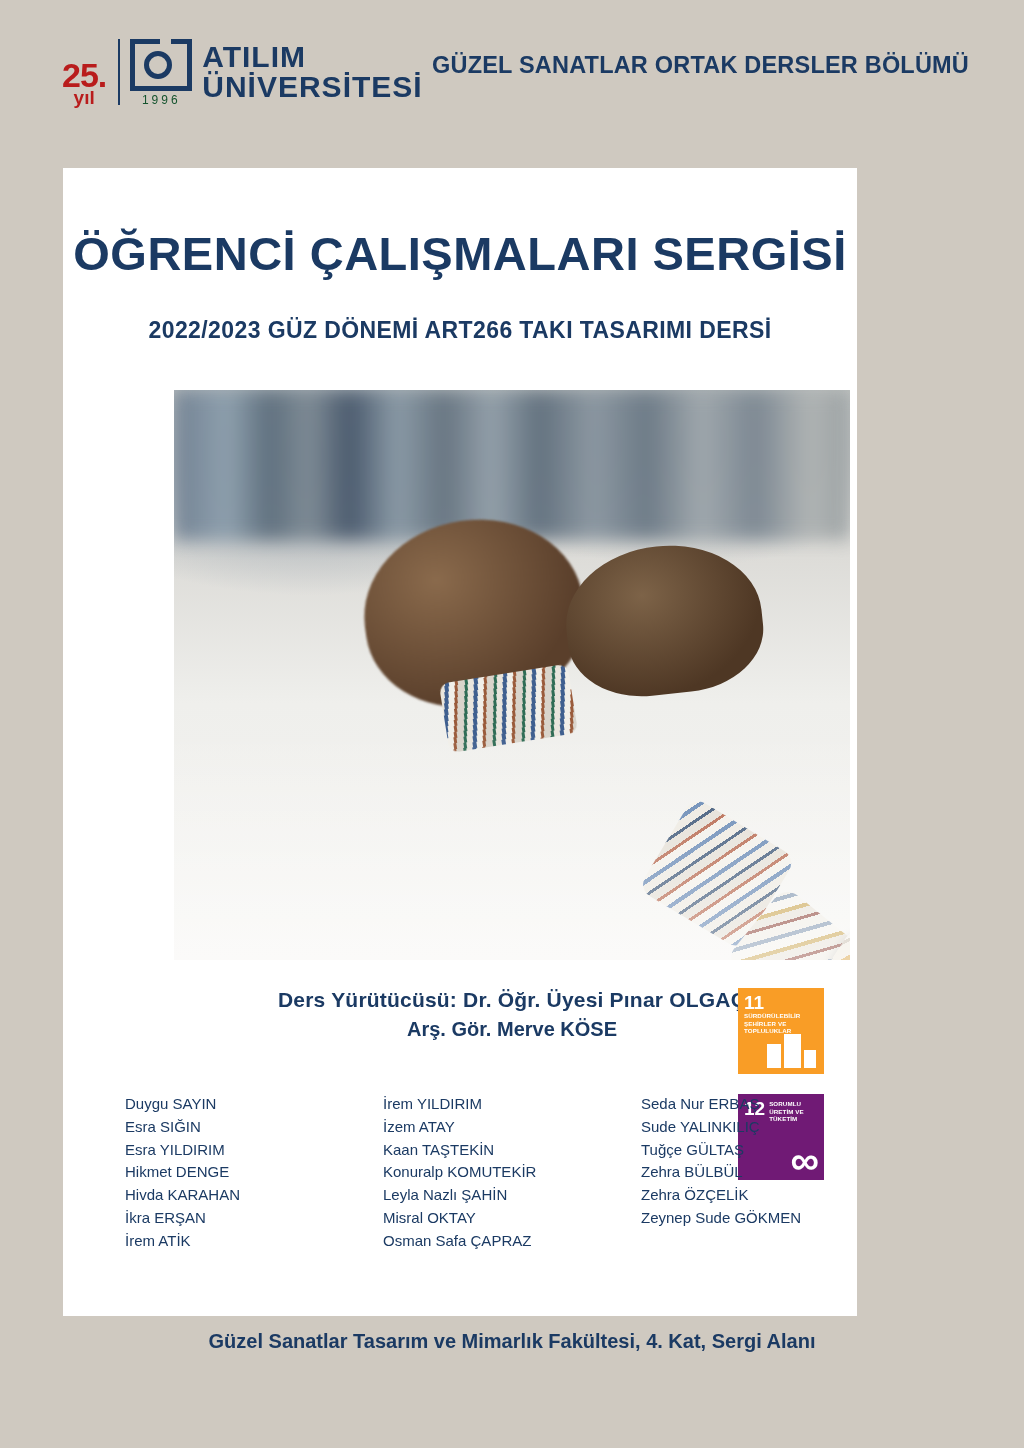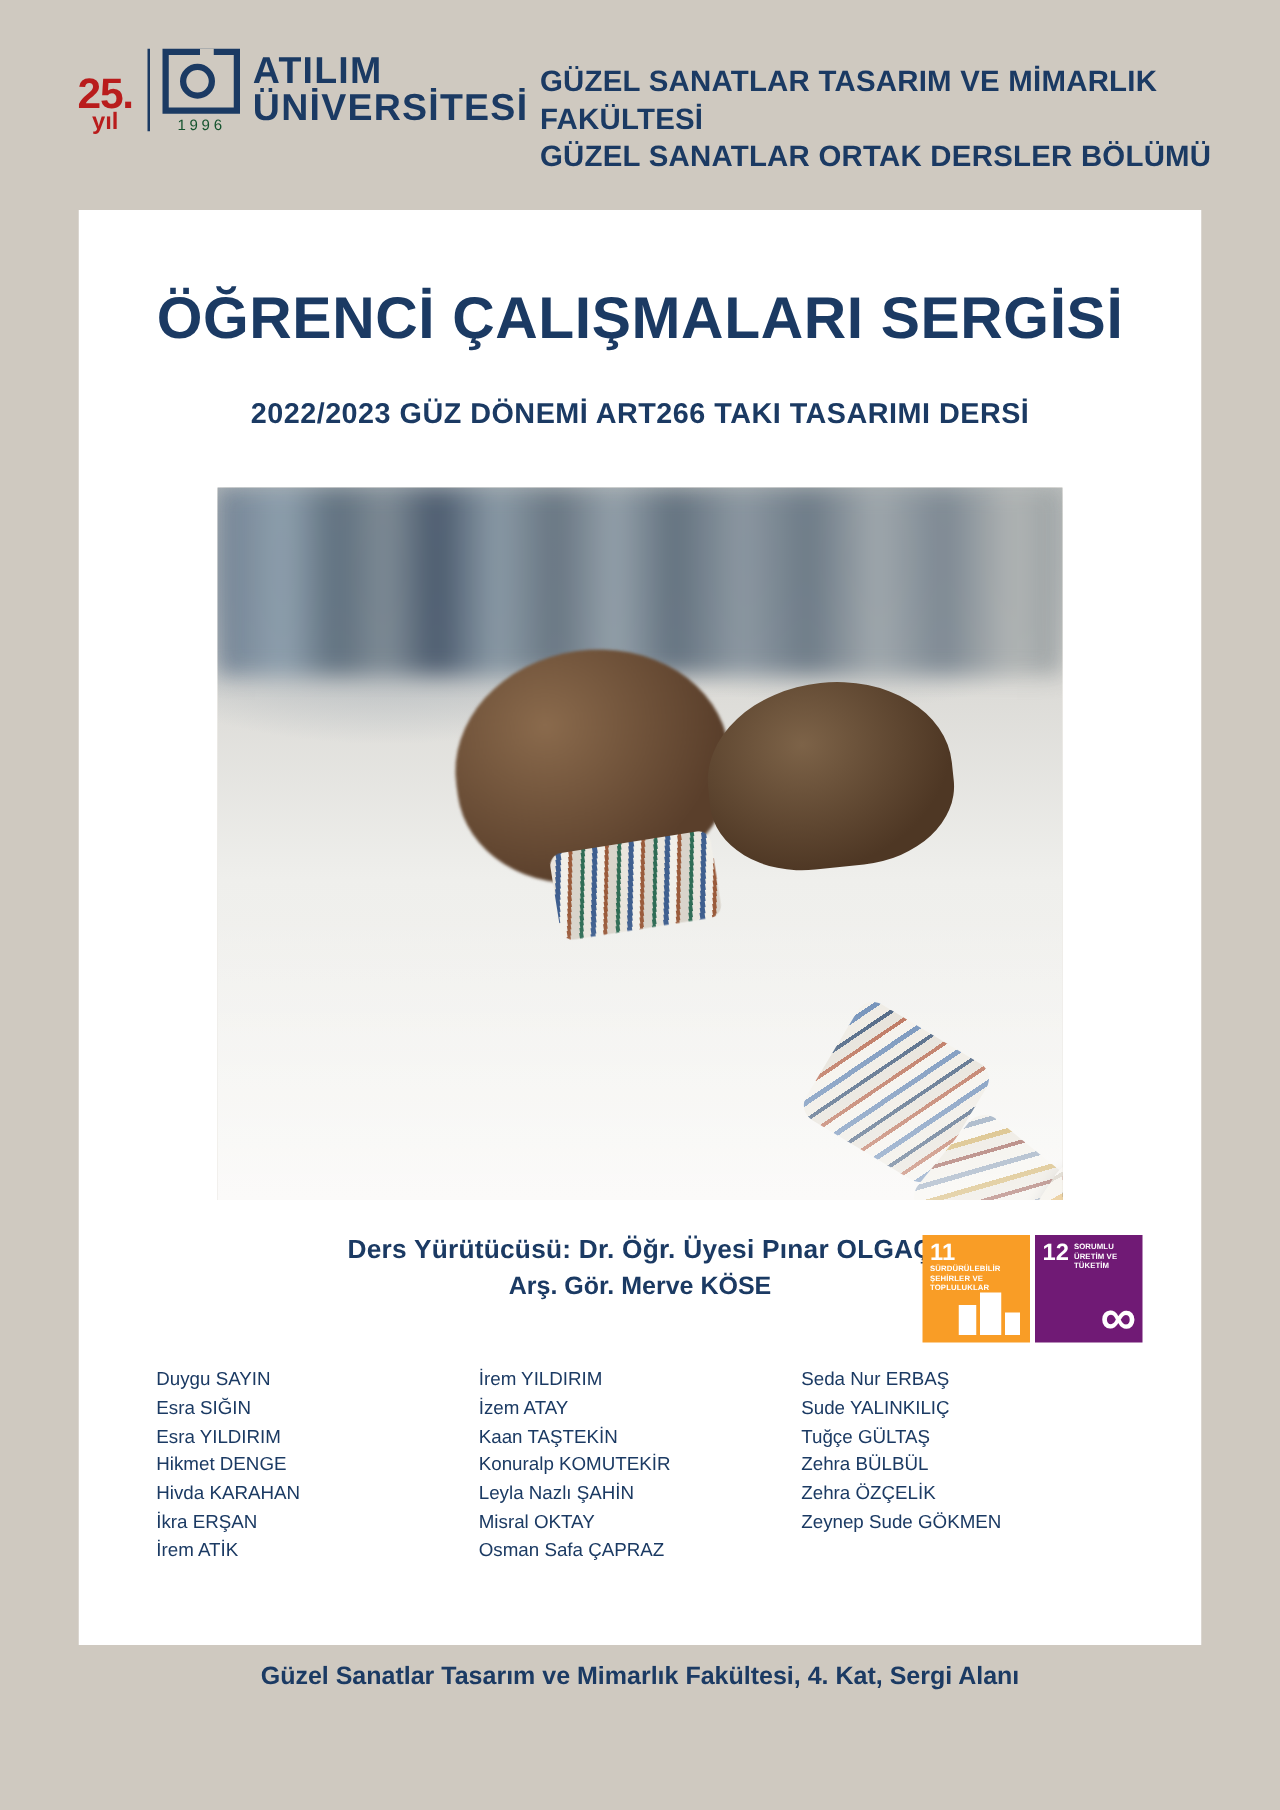--- a/index.html
+++ b/index.html
@@ -106,21 +106,21 @@
     font-size: 23.5px;
     line-height: 1.28;
     letter-spacing: 0.2px;
   }
 
   
   .card {
     position: absolute;
     left: 63px;
     top: 168px;
-    width: 898px;
+    width: 794px;
     height: 1148px;
     background: #ffffff;
   }
 
   .title {
     text-align: center;
     color: #1b3a63;
     font-weight: bold;
     font-size: 47px;
     letter-spacing: 0.5px;
@@ -255,21 +255,22 @@
     font-size: 20px;
     margin-top: 6px;
   }
 
   
   .sdg {
     position: absolute;
     left: 675px;
     top: 820px;
     display: flex;
-    gap: 4px;
+    gap: 20px;
+    flex-direction: column;
   }
   .sdg-box {
     width: 86px;
     height: 86px;
     position: relative;
     color: #fff;
     padding: 5px 6px;
   }
   .sdg-11 { background: #f99d26; }
   .sdg-12 { background: #701a75; }
@@ -362,21 +363,20 @@
       <div class="inner-circle"></div>
       <div class="year">1996</div>
     </div>
     <div class="uni-name">
       <div class="l1">ATILIM</div>
       <div class="l2">ÜNİVERSİTESİ</div>
     </div>
   </div>
 
   <div class="faculty">
-    <div>GÜZEL SANATLAR TASARIM VE MİMARLIK FAKÜLTESİ</div>
     <div>GÜZEL SANATLAR ORTAK DERSLER BÖLÜMÜ</div>
   </div>
 </div>
 
 <div class="card">
 
   <div class="title">ÖĞRENCİ ÇALIŞMALARI SERGİSİ</div>
   <div class="subtitle">2022/2023 GÜZ DÖNEMİ ART266 TAKI TASARIMI DERSİ</div>
 
   <div class="photo">

